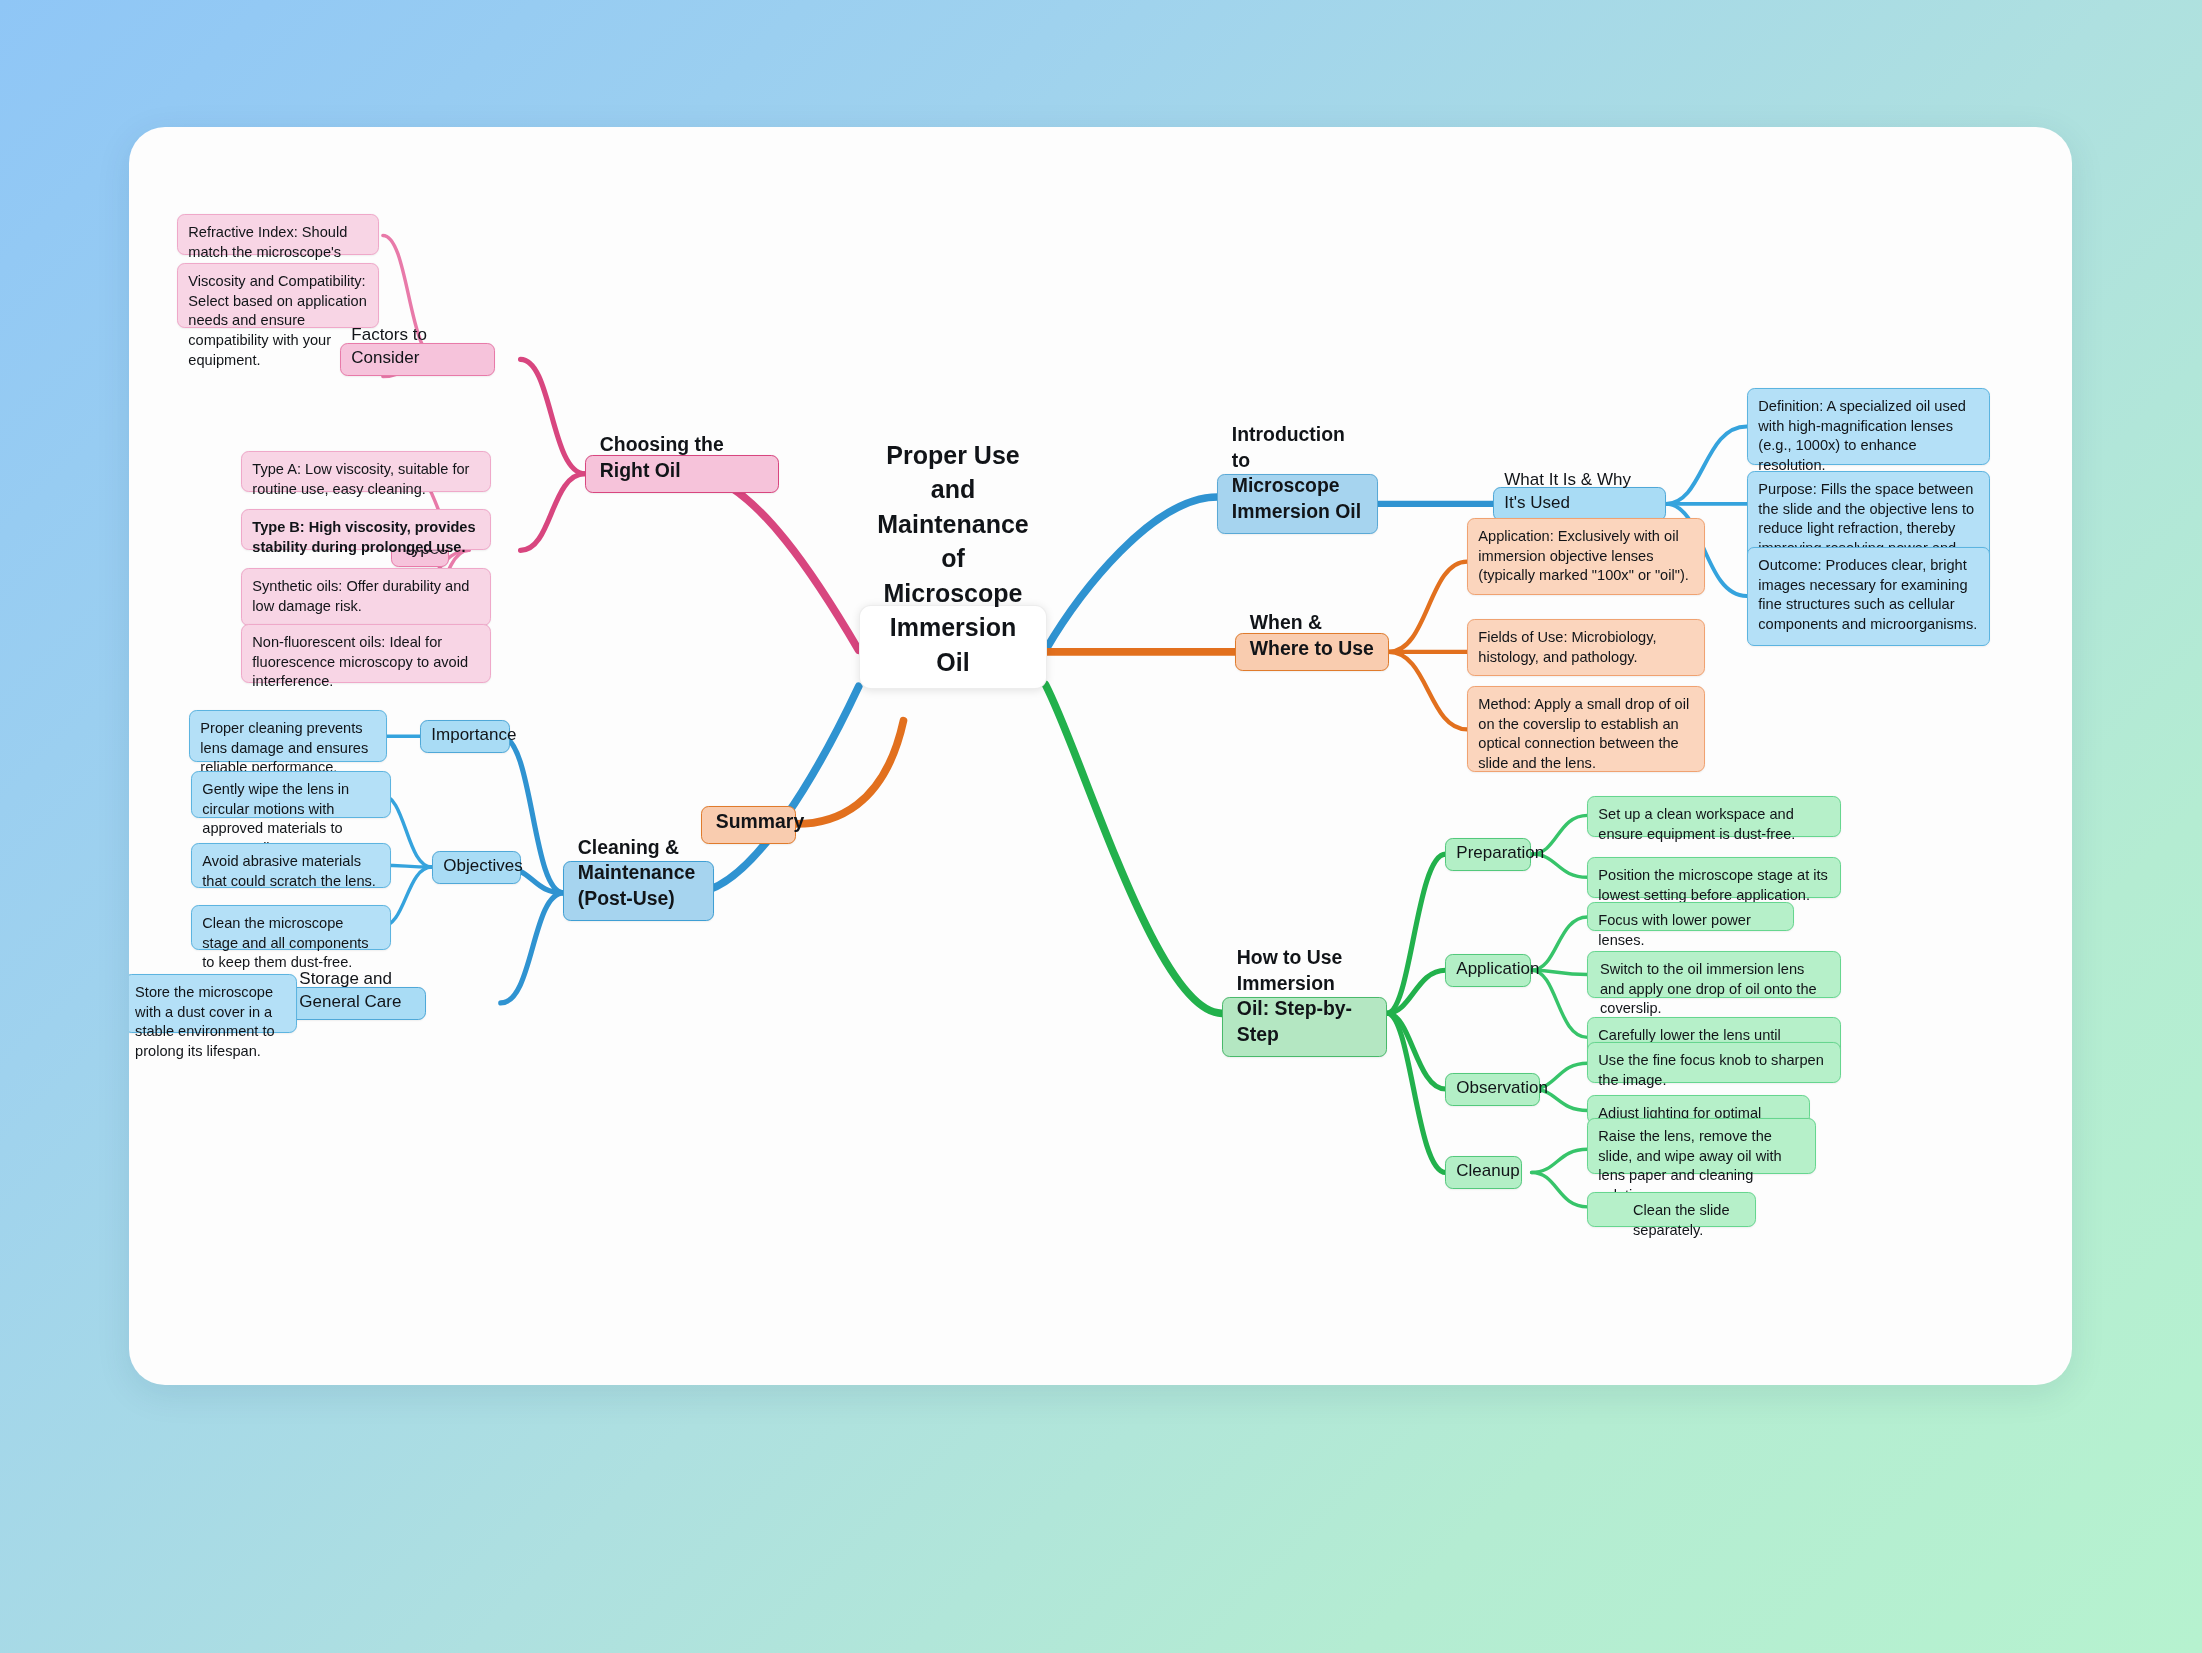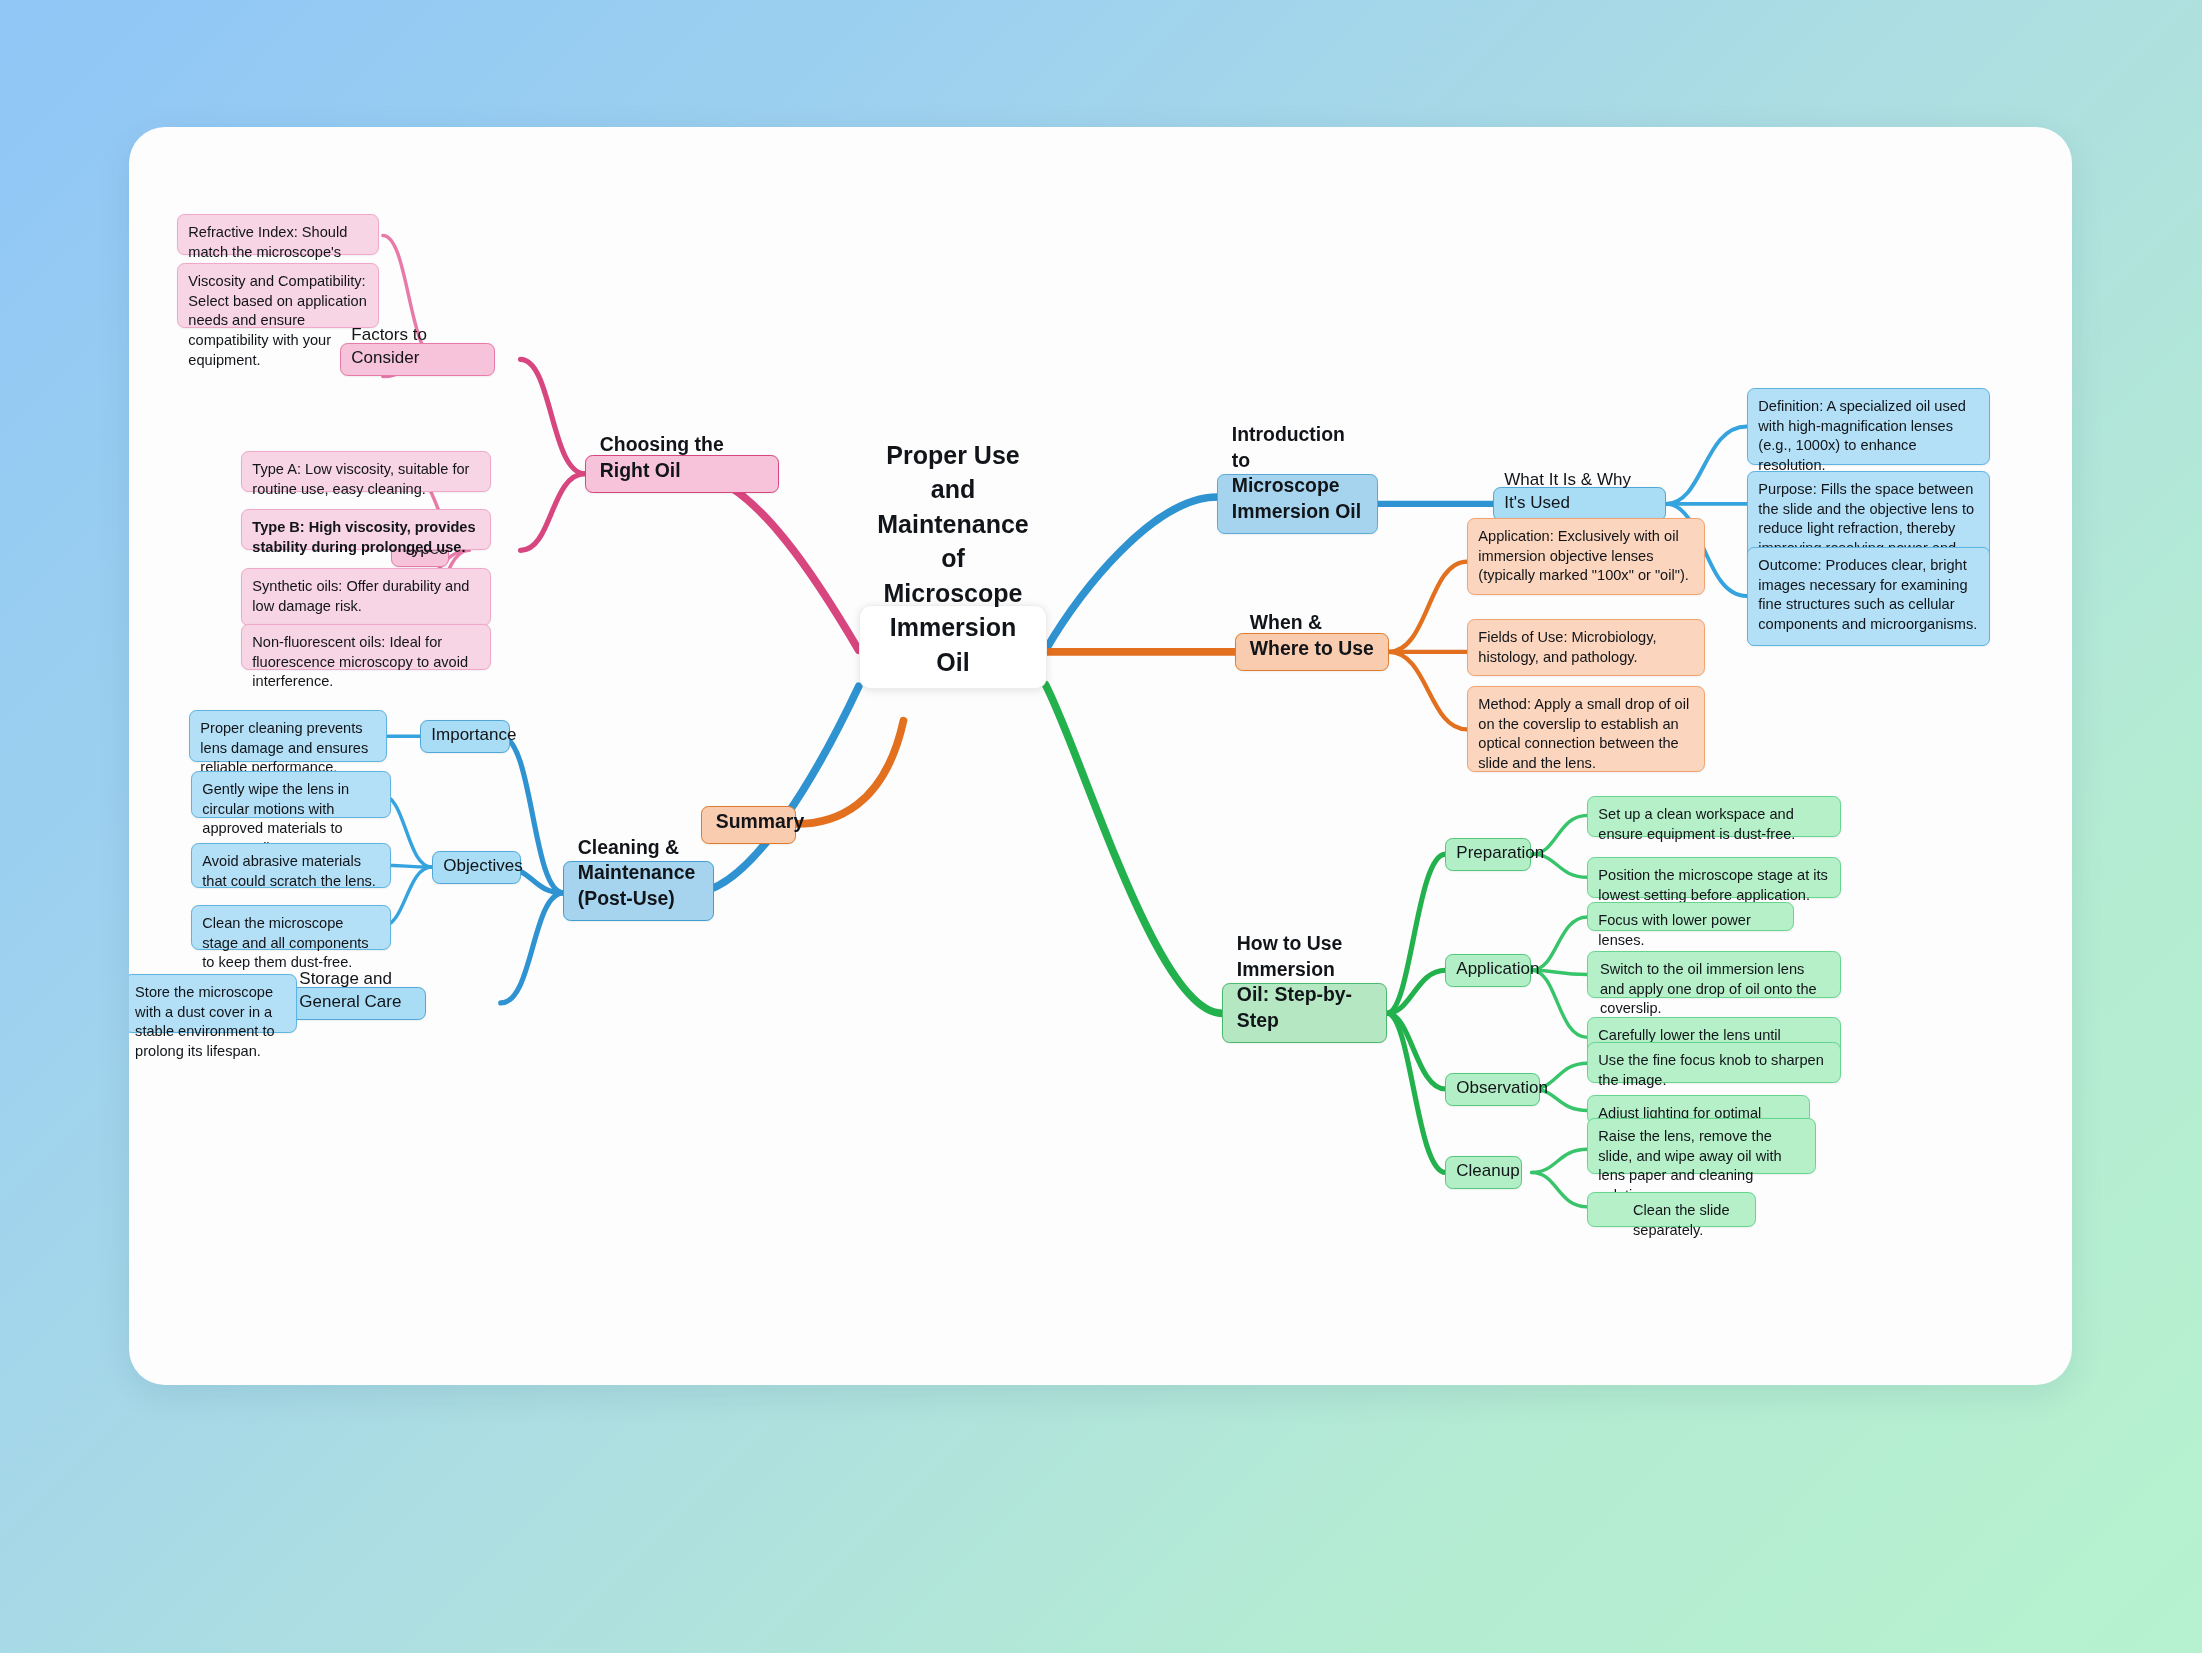--- a/index.html
+++ b/index.html
@@ -61,21 +61,21 @@
   .lvl3 { font-size: 14.6px; padding: 7.7px 10.3px; line-height: 1.36; align-items: flex-start; }
 
   
   .blue-main  { background: #a6d4ef; border-color: #5aa9d6; }
   .blue-sub   { background: #a9dcf5; border-color: #4fa8d8; }
   .blue-leaf  { background: #b4e0f7; border-color: #5cb4e0; }
 
   .orange-main{ background: #f9ccaf; border-color: #e07b2c; }
   .orange-leaf{ background: #fbd5bd; border-color: #f0a271; }
 
-  .green-main { background: #b4e7c2; border-color: #49b96b; }
+  .green-main { background: #b4e7c2; border-color: #49b96b; margin-top: 14px; }
   .green-sub  { background: #b3efc6; border-color: #53c97c; }
   .green-leaf { background: #b6f0c9; border-color: #66d68f; }
 
   .pink-main  { background: #f6c3da; border-color: #d8467f; }
   .pink-sub   { background: #f6c3db; border-color: #e87aa9; }
   .pink-leaf  { background: #f8d5e5; border-color: #efa8c9; }
 
   .cyan-main  { background: #a6d4ef; border-color: #3f9fd4; }
   .cyan-sub   { background: #a9dcf5; border-color: #4fa8d8; }
   .cyan-leaf  { background: #b4e0f7; border-color: #5cb4e0; }
@@ -255,21 +255,21 @@
   </div>
   <div class="node lvl3 pink-leaf" style="left:112px; top:324px; width:250px; height:41px;">
     <span>Type A: Low viscosity, suitable for routine use, easy cleaning.</span>
   </div>
   <div class="node lvl3 pink-leaf" style="left:112px; top:382px; width:250px; height:41px;font-weight:bold;">
     <span>Type B: High viscosity, provides stability during prolonged use.</span>
   </div>
   <div class="node lvl3 pink-leaf" style="left:112px; top:441px; width:250px; height:58px;">
     <span>Synthetic oils: Offer durability and low damage risk.</span>
   </div>
-  <div class="node lvl3 pink-leaf" style="left:112px; top:497px; width:250px; height:46px;justify-content:center;">
+  <div class="node lvl3 pink-leaf" style="left:112px; top:497px; width:250px; height:59px;justify-content:center;">
     <span>Non-fluorescent oils: Ideal for fluorescence microscopy to avoid interference.</span>
   </div>
 
   <div class="node lvl1 cyan-main" style="left:434px; top:734px; width:151px; height:60px; justify-content:flex-start;">
     <span>Cleaning &amp; Maintenance (Post-Use)</span>
   </div>
 
   <div class="node lvl2 cyan-sub" style="left:291px; top:593px; width:90px; height:33px;">
     <span>Importance</span>
   </div>

